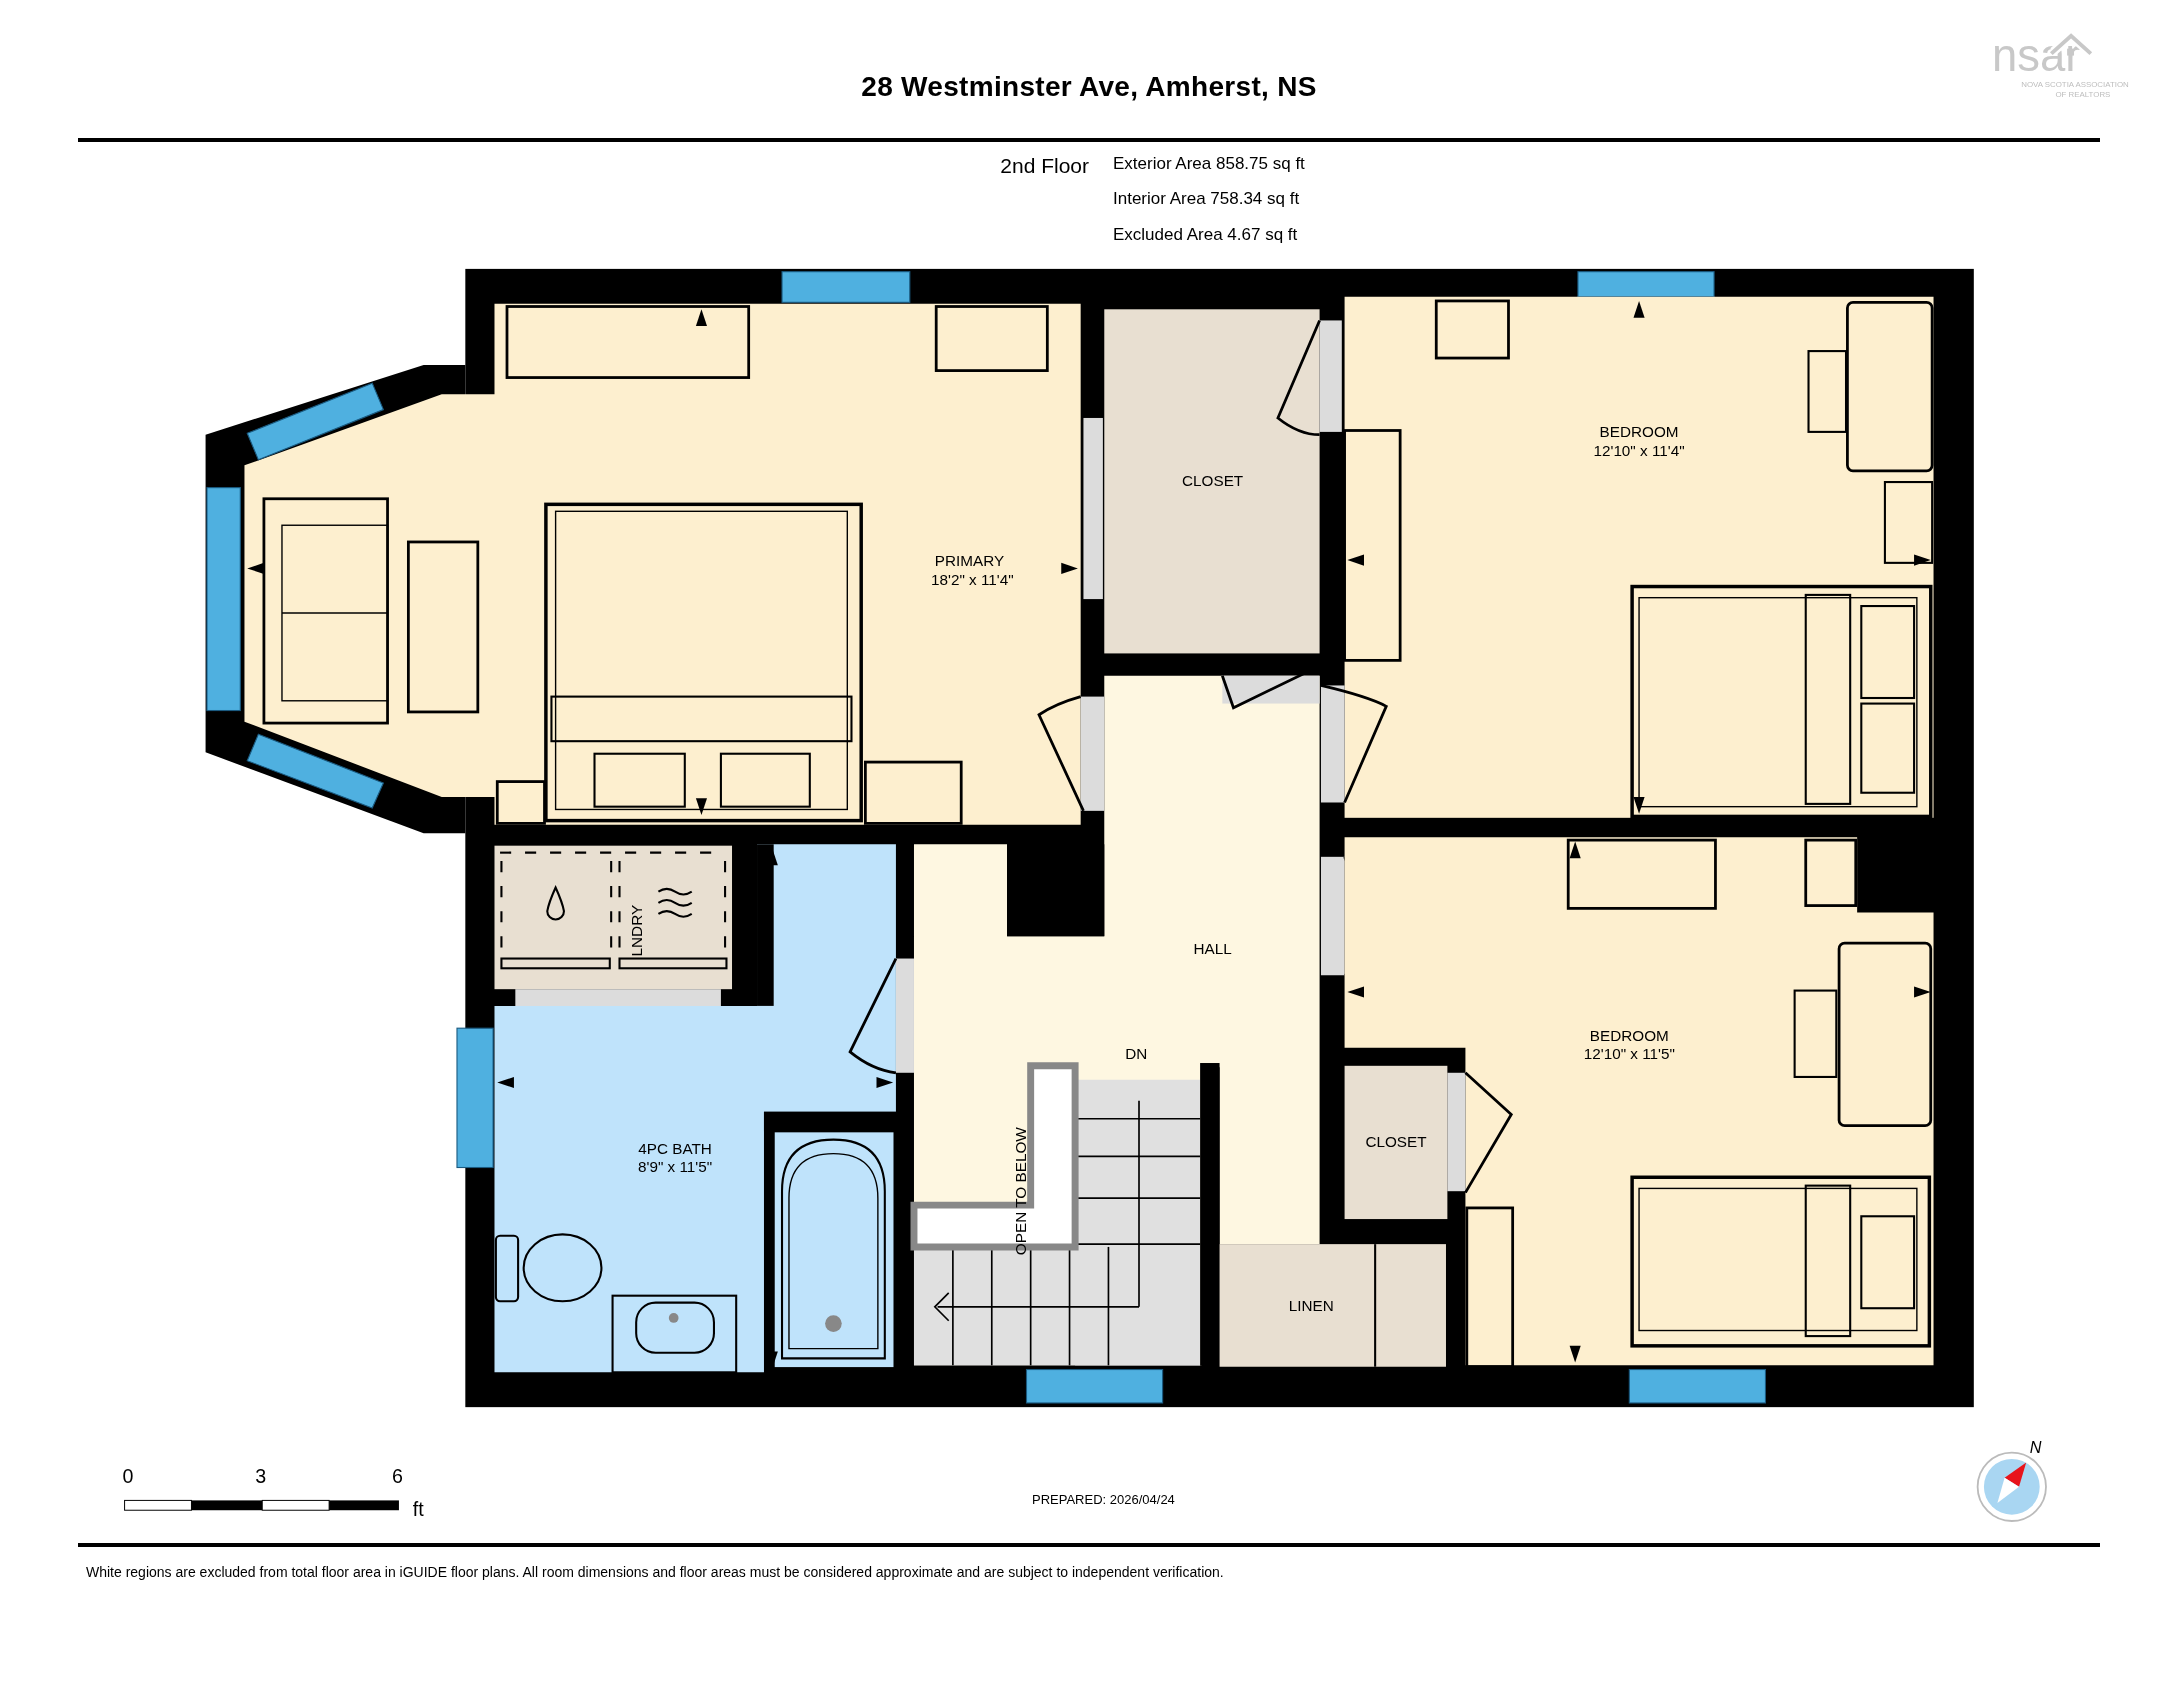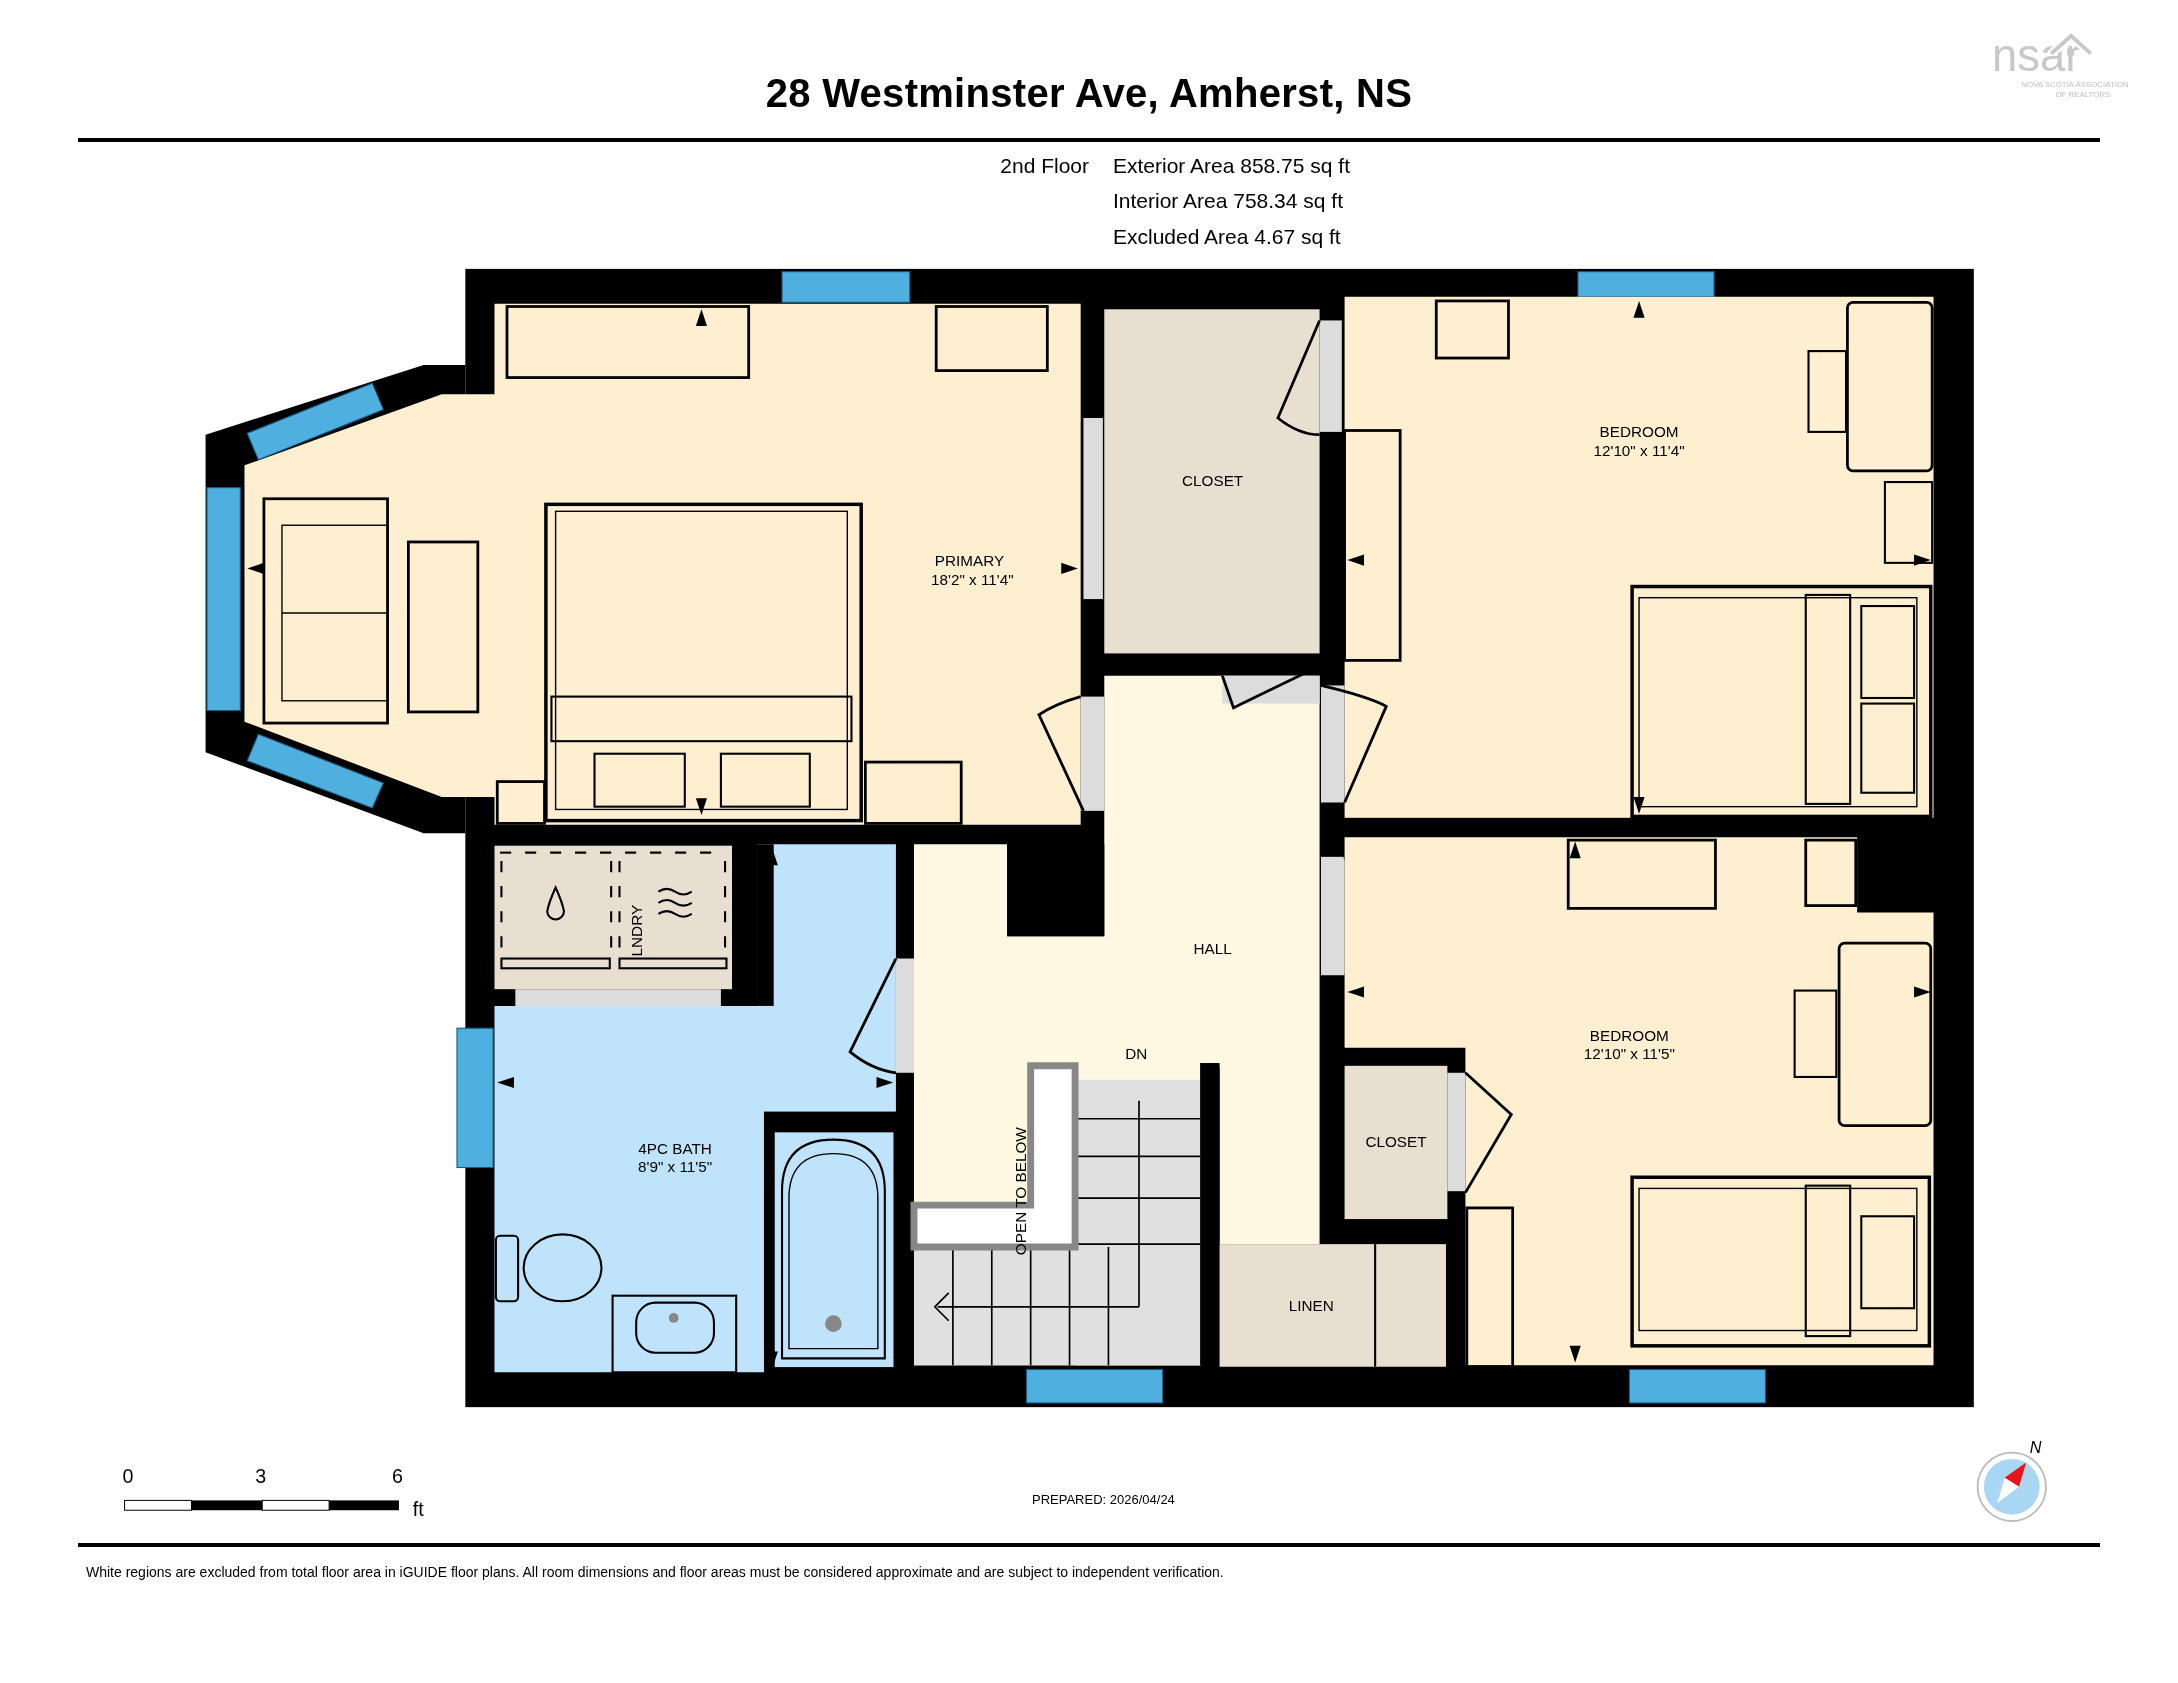--- a/index.html
+++ b/index.html
@@ -1,22 +1,22 @@
 <!DOCTYPE html>
 <html><head>
 <meta charset="utf-8">
 <style>
   html,body{margin:0;padding:0;background:#ffffff;}
   body{width:2178px;height:1683px;position:relative;overflow:hidden;font-family:"Liberation Sans",sans-serif;color:#000;}
   .abs{position:absolute;}
-  #title{left:0;width:2178px;top:71px;text-align:center;font-size:40px;font-weight:bold;letter-spacing:0.3px;}
+  #title{left:0;width:2178px;top:71px;text-align:center;font-size:28px;font-weight:bold;letter-spacing:0.3px;}
   .rule{left:78px;width:2022px;height:4px;background:#000;}
   #logo{left:1992px;top:22px;width:168px;height:79px;}
   #floor-label{left:931px;top:154px;width:158px;text-align:right;font-size:21px;font-weight:normal;}
-  .area-line{left:1113px;font-size:21px;}
+  .area-line{left:1113px;font-size:17px;}
   #plan{left:0;top:0;width:2178px;height:1683px;}
   #prepared{left:1032px;top:1492px;font-size:13px;}
   #disclaimer{left:86px;top:1564px;font-size:14px;}
   #scalebar{left:99px;top:1465px;width:356px;height:59px;}
   #compass{left:1965px;top:1431px;width:99px;height:99px;}
   .room-label{font-family:"Liberation Sans",sans-serif;font-size:11px;fill:#000;text-anchor:middle;}
 </style>
 </head>
 <body>
 

